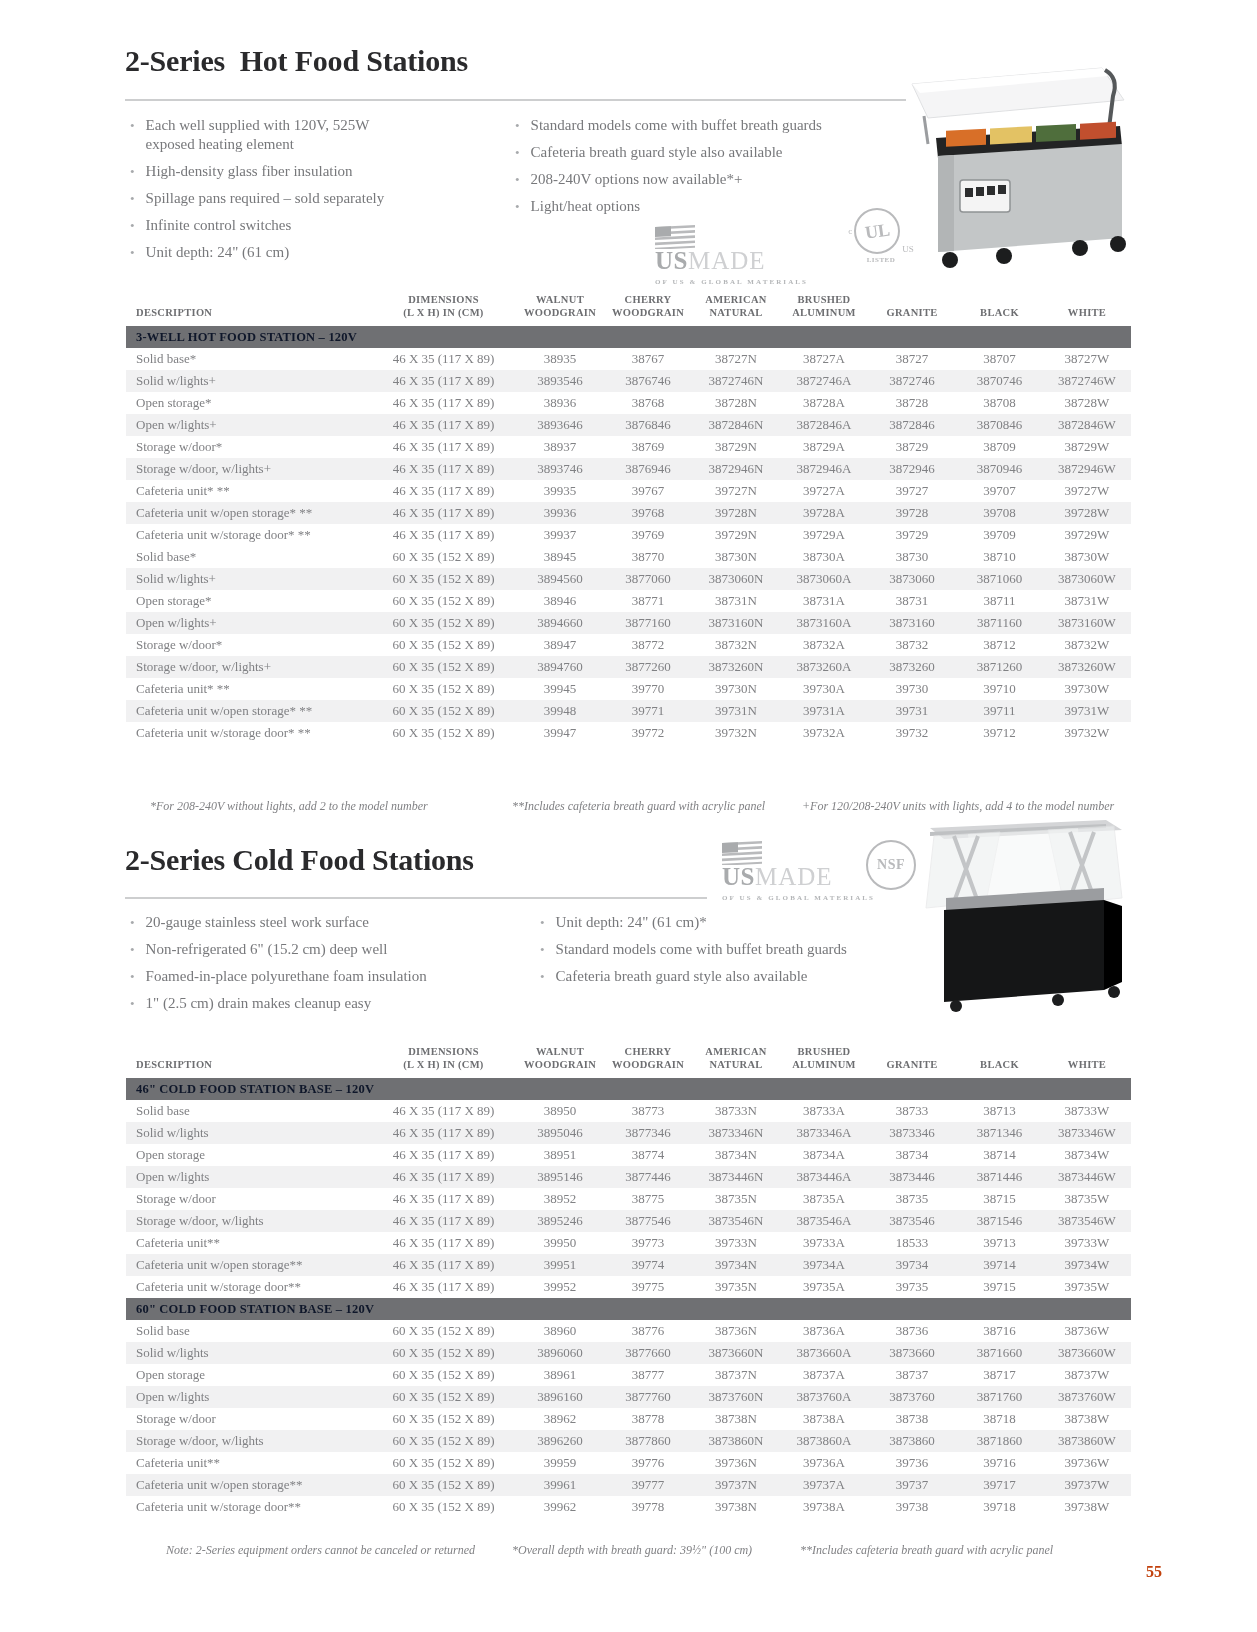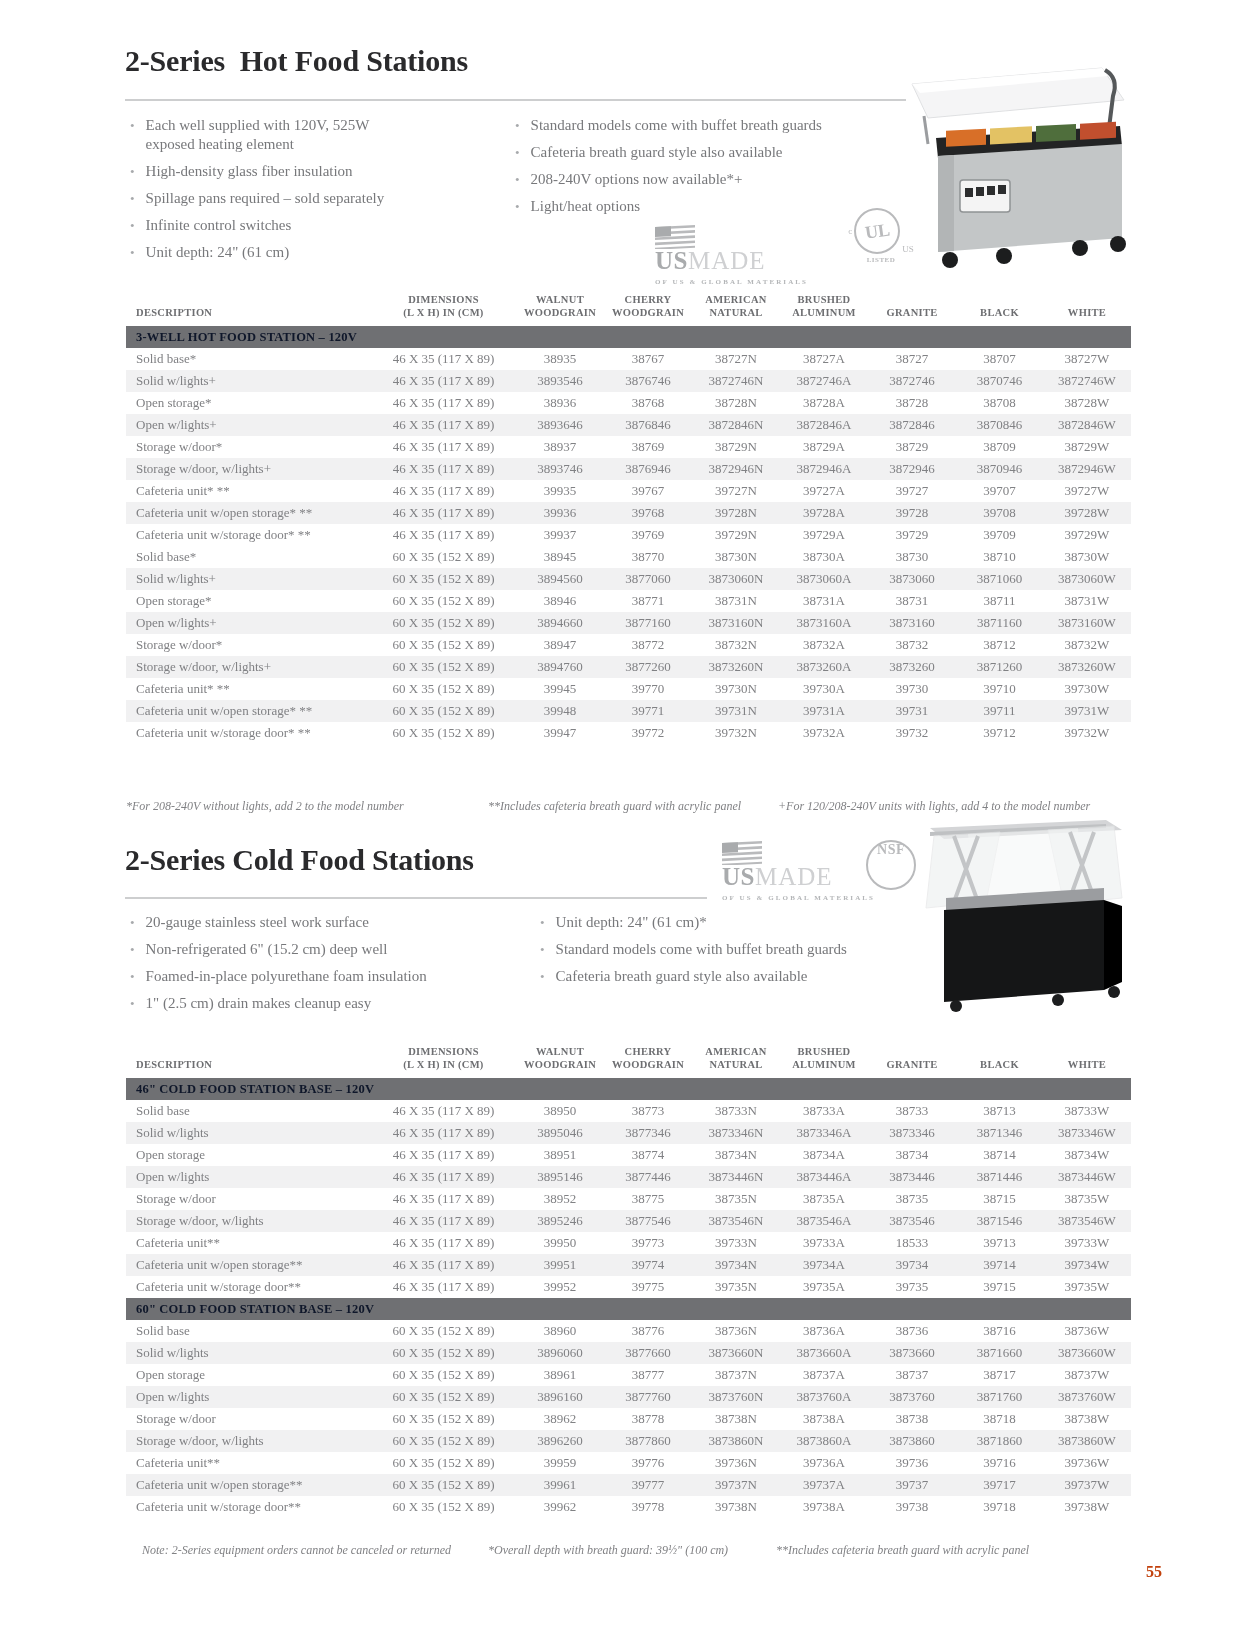--- a/index.html
+++ b/index.html
@@ -24,42 +24,42 @@
   table.spec th{font-size:10.5px;font-weight:700;color:#6d6e71;vertical-align:bottom;
              padding:0 2px 7px 2px;text-align:center;line-height:13px;letter-spacing:0.3px;}
   table.spec th:first-child{text-align:left;padding-left:10px;}
   table.spec td{height:22px;text-align:center;padding:0 2px;}
   table.spec td:first-child{text-align:left;padding-left:10px;}
   table.spec tr.stripe td{background:#f1f1f2;}
   table.spec tr.section-row td{background:#6f7073;color:#0f172a;font-weight:700;font-size:12.5px;
              text-align:left;padding-left:10px;letter-spacing:0.2px;}
 
   
-  .notes{position:absolute;height:16px;width:1005px;font-size:12px;font-style:italic;color:#808184;}
+  .notes{position:absolute;height:16px;width:1005px;font-size:12px;font-style:italic;color:#808184;margin-left:24px;}
   .notes span{position:absolute;white-space:nowrap;}
 
   
   .usmade{position:absolute;display:flex;align-items:flex-start;flex-direction:column;}
   .usmade .flag{margin-right:6px;margin-top:3px;}
   .usmade .wordline{line-height:24px;font-size:25px;}
   .usmade .us{font-weight:800;color:#a9abad;letter-spacing:0.5px;}
   .usmade .made{font-weight:300;color:#cfd0d2;letter-spacing:1px;}
   .usmade .tagline{font-size:7px;letter-spacing:2.1px;color:#b4b6b8;margin-top:5px;font-weight:700;}
 
   .ul{position:absolute;width:78px;text-align:center;color:#b9babc;}
   .ul .row{display:flex;align-items:center;justify-content:center;}
   .ul .ul-c{font-size:9px;margin-right:2px;}
   .ul .ul-circle{width:42px;height:42px;border:2.5px solid #b9babc;border-radius:50%;
       display:inline-flex;align-items:center;justify-content:center;}
   .ul .ul-letters{font-weight:800;font-size:18px;letter-spacing:0;transform:rotate(-8deg);}
   .ul .ul-us{font-size:9px;margin-left:2px;align-self:flex-end;}
   .ul .ul-listed{font-size:7px;font-weight:700;letter-spacing:0.5px;margin-top:2px;}
 
   .nsf{position:absolute;width:46px;height:46px;border:2.5px solid #b9babc;border-radius:50%;
-      display:flex;align-items:flex-start;justify-content:center;color:#b9babc;
+      display:flex;align-items:center;justify-content:center;color:#b9babc;
       font-weight:800;font-size:14px;letter-spacing:0.5px;}
 
   .photo{position:absolute;}
 
   .page-number{position:absolute;font-size:16px;font-weight:700;color:#c2410c;}
 </style>
 </head>
 <body>
 
 <div class="page">

